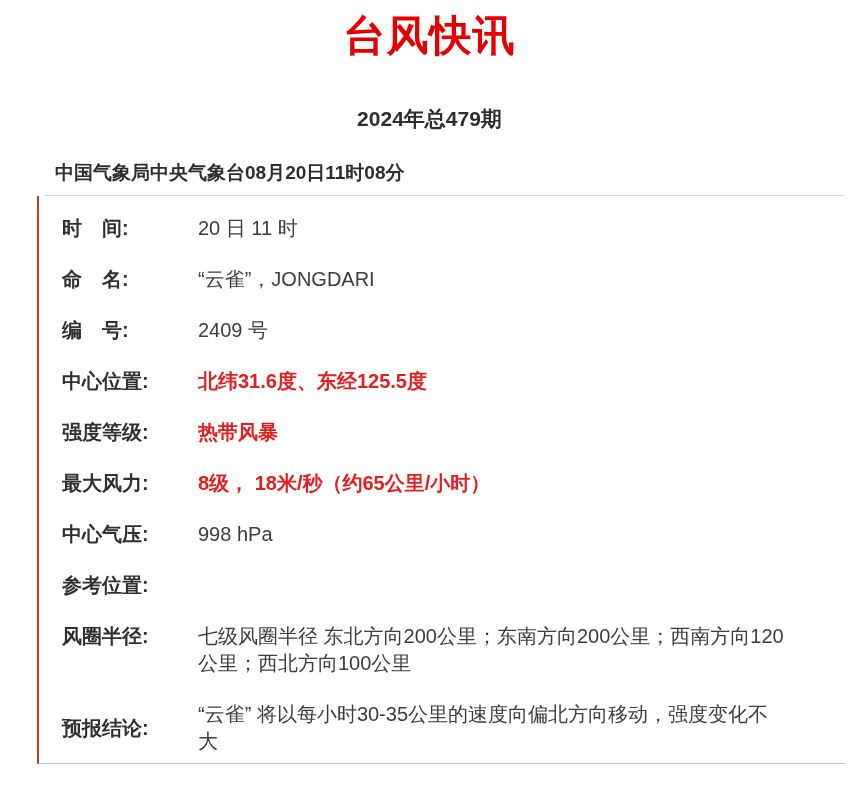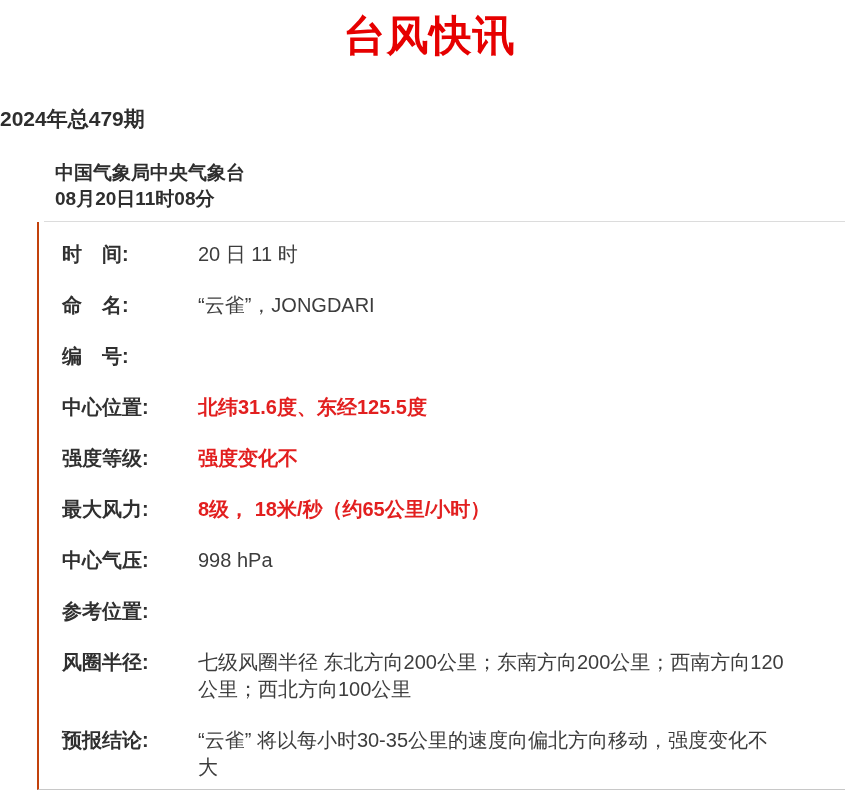--- a/index.html
+++ b/index.html
@@ -14,50 +14,49 @@
 
   .title {
     padding-top:10px;
     text-align:center;
     font-size:42px; line-height:52px; font-weight:700;
     color:var(--title-red,#e60000);
     letter-spacing:1px;
   }
   .issue {
     margin-top:43px;
-    text-align:left;
+    text-align:center;
     font-size:21px; line-height:28px; font-weight:700;
     color:#2e2e2e;
   }
   .header-row {
     margin-top:27px;
     padding:0 54px 0 55px;
     display:flex; justify-content:flex-start; align-items:baseline;
     font-size:19px; line-height:26px; font-weight:700;
     color:#2e2e2e;
-    flex-direction:column;
   }
   .rule {
     margin:9px 14px 0 44px;
     border-top:1px solid #dcdcdc;
     height:0;
   }
   .bulletin {
     margin-left:37px;
     width:808px;
     border-left:2px solid #c2410c;
     border-bottom:1px solid #c8c8c8;
     padding:19px 0 8px 23px;
   }
   .row {
     display:flex;
     margin-bottom:24px;
     font-size:20px; line-height:27px;
   }
-  .row:last-child { margin-bottom:0; }
+  .row:last-child { margin-bottom:0;align-items:center; }
   .row-label {
     flex:0 0 128px;
     font-weight:700;
     color:#303030;
     white-space:nowrap;
   }
   .row-value { flex:1; color:#3d3d3d; font-weight:400;margin-left:8px; }
   .row-value.red { color:var(--value-red,#e21f1f); font-weight:700; }
 </style>
 </head>
@@ -86,33 +85,36 @@
 
   <div class="row">
     <div class="row-label">命　名:</div>
     <div class="row-value">
           <div>“云雀”，JONGDARI</div>
         </div>
   </div>
 
   <div class="row">
     <div class="row-label">编　号:</div>
+    <div class="row-value">
+          <div>2409 号</div>
+        </div>
   </div>
 
   <div class="row">
     <div class="row-label">中心位置:</div>
     <div class="row-value red">
           <div>北纬31.6度、东经125.5度</div>
         </div>
   </div>
 
   <div class="row">
     <div class="row-label">强度等级:</div>
     <div class="row-value red">
-          <div>强度变化不</div>
+          <div>热带风暴</div>
         </div>
   </div>
 
   <div class="row">
     <div class="row-label">最大风力:</div>
     <div class="row-value red">
           <div>8级， 18米/秒（约65公里/小时）</div>
         </div>
   </div>
 

